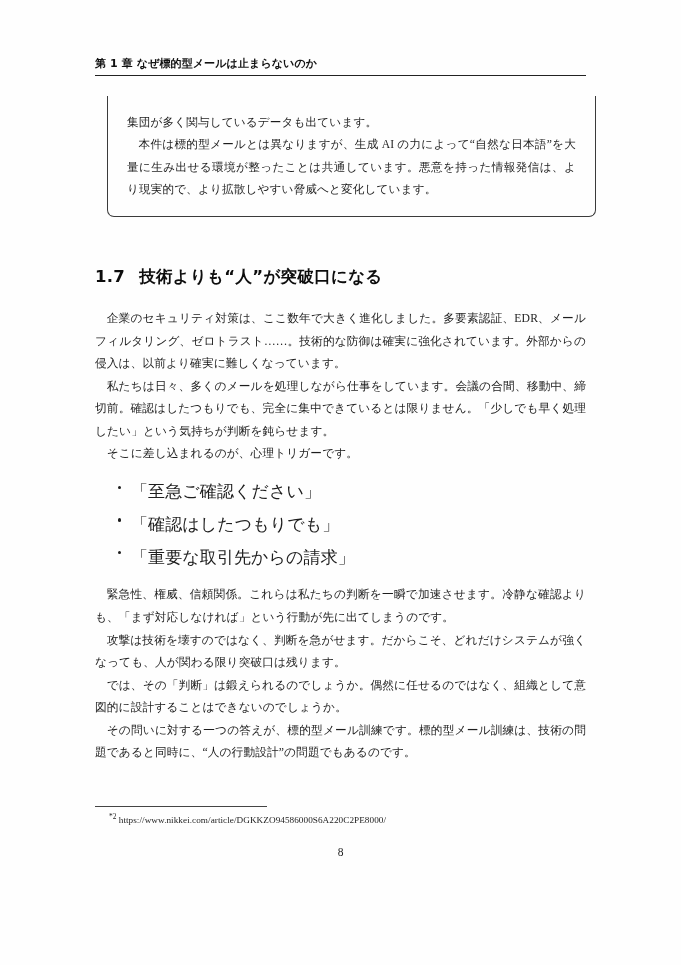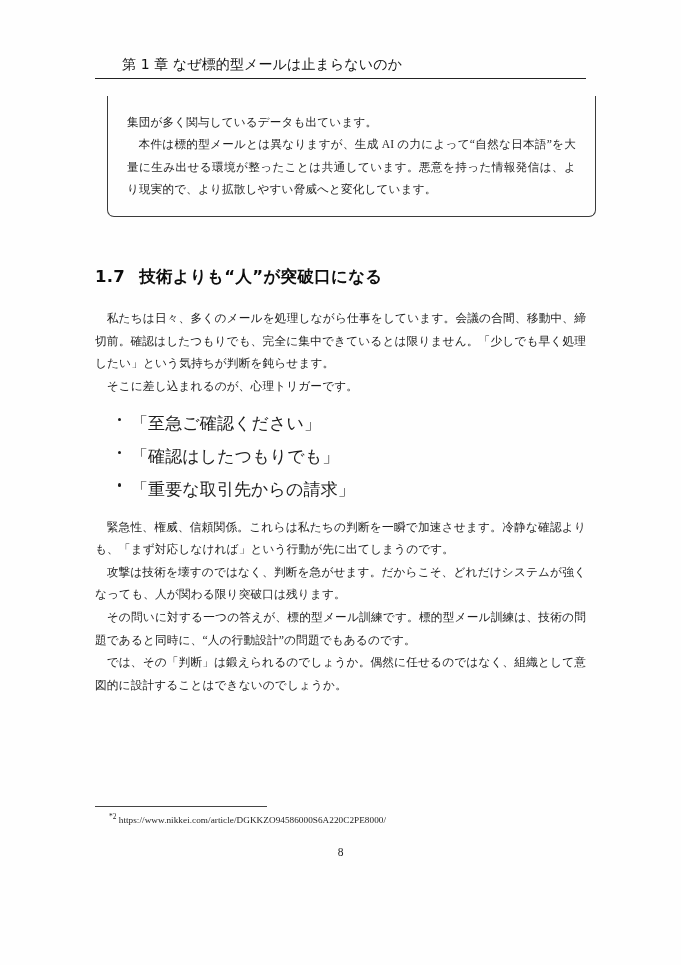--- a/index.html
+++ b/index.html
@@ -25,27 +25,26 @@
   
   .header {
     position: absolute;
     left: 95px;
     top: 56px;
     width: 491px;
   }
 
   .header-title {
     font-family: "DejaVu Sans", "Liberation Sans", sans-serif;
-    font-weight: normal;
-    font-size: 14px;
+    font-weight: bold;
+    font-size: 11px;
     letter-spacing: 0.1px;
     color: #111;
     white-space: nowrap;
     padding-bottom: 4px;
-    margin-left: 27px;
   }
 
   .header-rule {
     border-bottom: 1.1px solid #222;
     width: 100%;
   }
 
   
   .quote-box {
     position: absolute;
@@ -189,33 +188,34 @@
   <div class="quote-box">
     <p>集団が多く関与しているデータも出ています。</p>
     <p class="indent">本件は標的型メールとは異なりますが、生成 AI の力によって“自然な日本語”を大量に生み出せる環境が整ったことは共通しています。悪意を持った情報発信は、より現実的で、より拡散しやすい脅威へと変化しています。</p>
   </div>
 
   <div class="section-heading">
     <span class="num">1.7</span><span>技術よりも“人”が突破口になる</span>
   </div>
 
   <div class="body-col">
+    <p>企業のセキュリティ対策は、ここ数年で大きく進化しました。多要素認証、EDR、メールフィルタリング、ゼロトラスト……。技術的な防御は確実に強化されています。外部からの侵入は、以前より確実に難しくなっています。</p>
     <p>私たちは日々、多くのメールを処理しながら仕事をしています。会議の合間、移動中、締切前。確認はしたつもりでも、完全に集中できているとは限りません。「少しでも早く処理したい」という気持ちが判断を鈍らせます。</p>
     <p>そこに差し込まれるのが、心理トリガーです。</p>
 
     <ul class="bullet-list">
       <li>「至急ご確認ください」</li>
       <li>「確認はしたつもりでも」</li>
       <li>「重要な取引先からの請求」</li>
     </ul>
 
     <p>緊急性、権威、信頼関係。これらは私たちの判断を一瞬で加速させます。冷静な確認よりも、「まず対応しなければ」という行動が先に出てしまうのです。</p>
     <p>攻撃は技術を壊すのではなく、判断を急がせます。だからこそ、どれだけシステムが強くなっても、人が関わる限り突破口は残ります。</p>
+    <p>では、その「判断」は鍛えられるのでしょうか。偶然に任せるのではなく、組織として意図的に設計することはできないのでしょうか。</p>
     <p>その問いに対する一つの答えが、標的型メール訓練です。標的型メール訓練は、技術の問題であると同時に、“人の行動設計”の問題でもあるのです。</p>
-    <p>では、その「判断」は鍛えられるのでしょうか。偶然に任せるのではなく、組織として意図的に設計することはできないのでしょうか。</p>
   </div>
 
   <div class="footnote">
     <div class="footnote-rule"></div>
     <div class="footnote-text"><span class="footnote-marker">*2</span> <span>https://www.nikkei.com/article/DGKKZO94586000S6A220C2PE8000/</span></div>
   </div>
 
   <div class="folio">8</div>
 
 </div>

